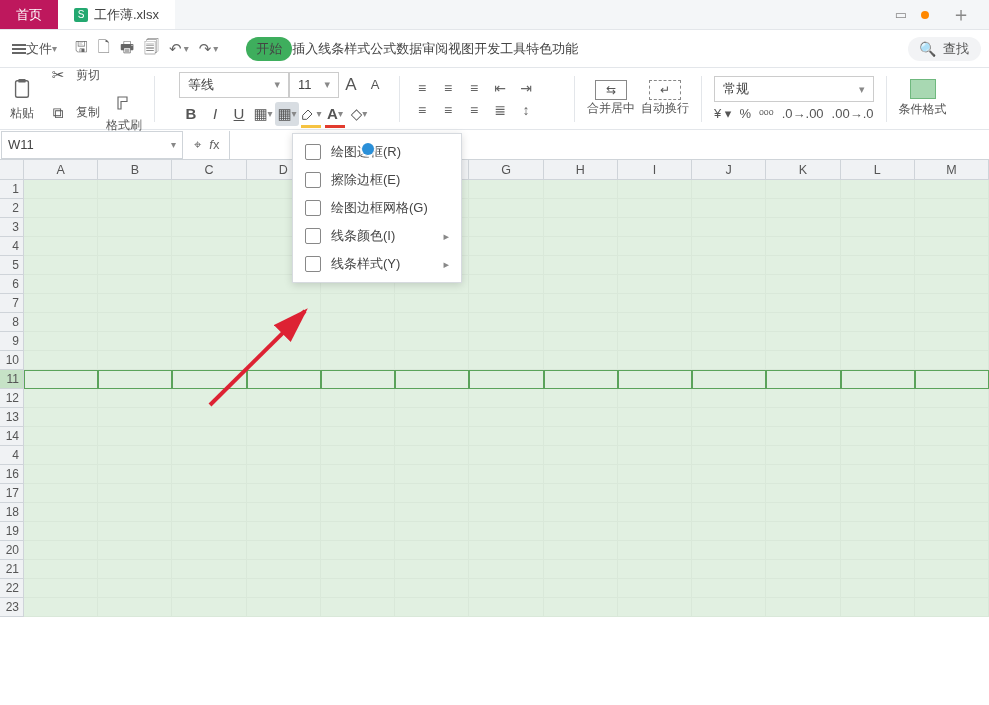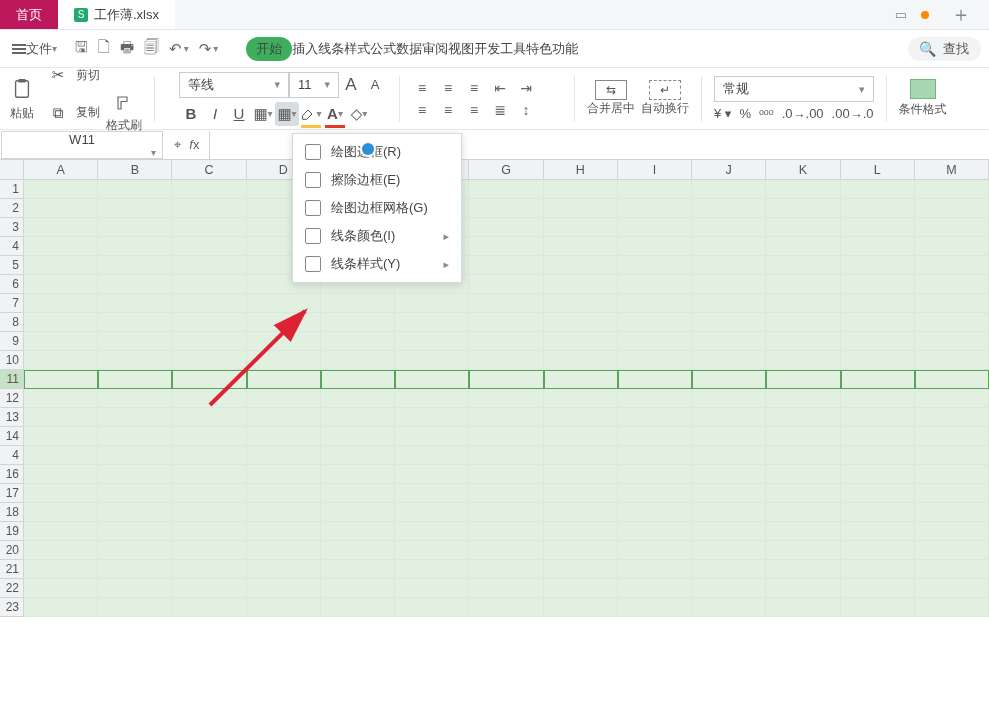--- a/index.html
+++ b/index.html
@@ -109,22 +109,22 @@
 
   
   .fbar {
     display:flex;
     align-items:center;
     height:30px;
     background:#fff;
     border-bottom:1px solid #cfd4d9;
   }
   .namebox {
-    width:162px; height:28px; border:1px solid #cfd4d9; margin:1px; display:flex; align-items:center;
-    padding:0 6px; color:#444;flex-direction:column;
+    width:182px; height:28px; border:1px solid #cfd4d9; margin:1px; display:flex; align-items:center;
+    padding:0 6px; color:#444;
   }
   .namebox .caret { margin-left:auto; }
   .fbar-icons { display:flex; align-items:center; gap:8px; padding:0 10px; color:#666; }
   .fbar-input { flex:1; height:28px; border-left:1px solid #cfd4d9; padding:0 6px; }
 
   
   .grid-wrap { position:relative; }
   .corner {
     position:absolute; left:0; top:0; width:24px; height:20px; background:#f0f2f4; border-right:1px solid #cfd4d9; border-bottom:1px solid #cfd4d9;
   }

